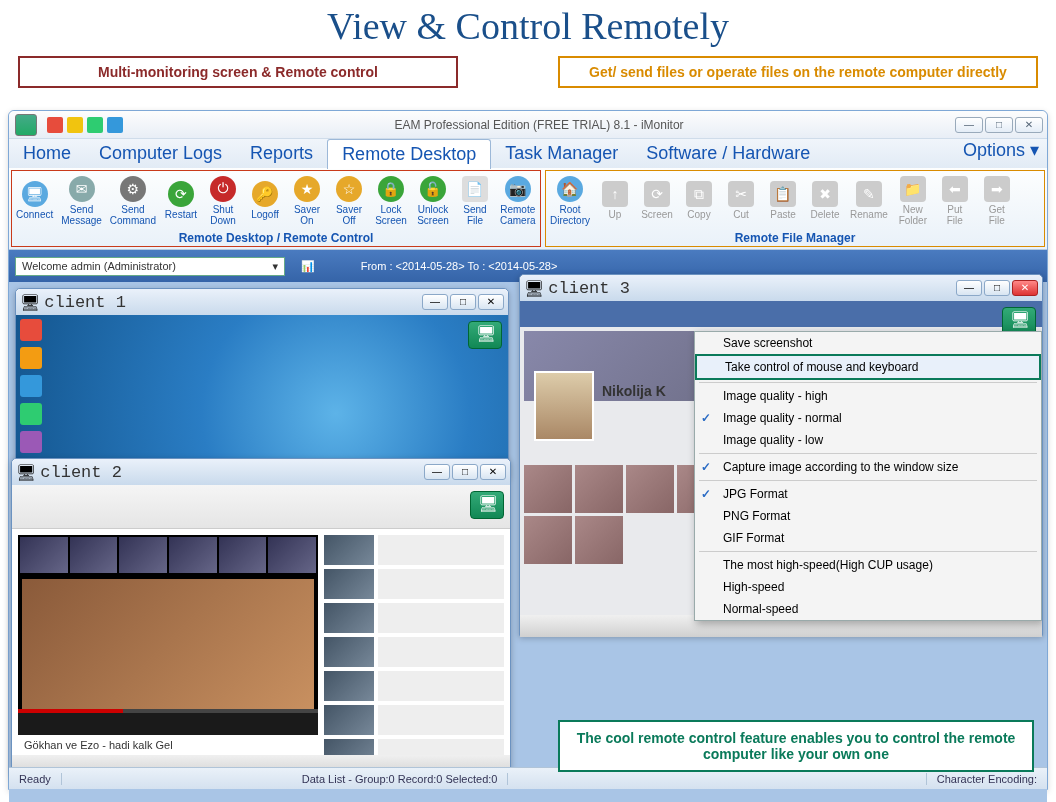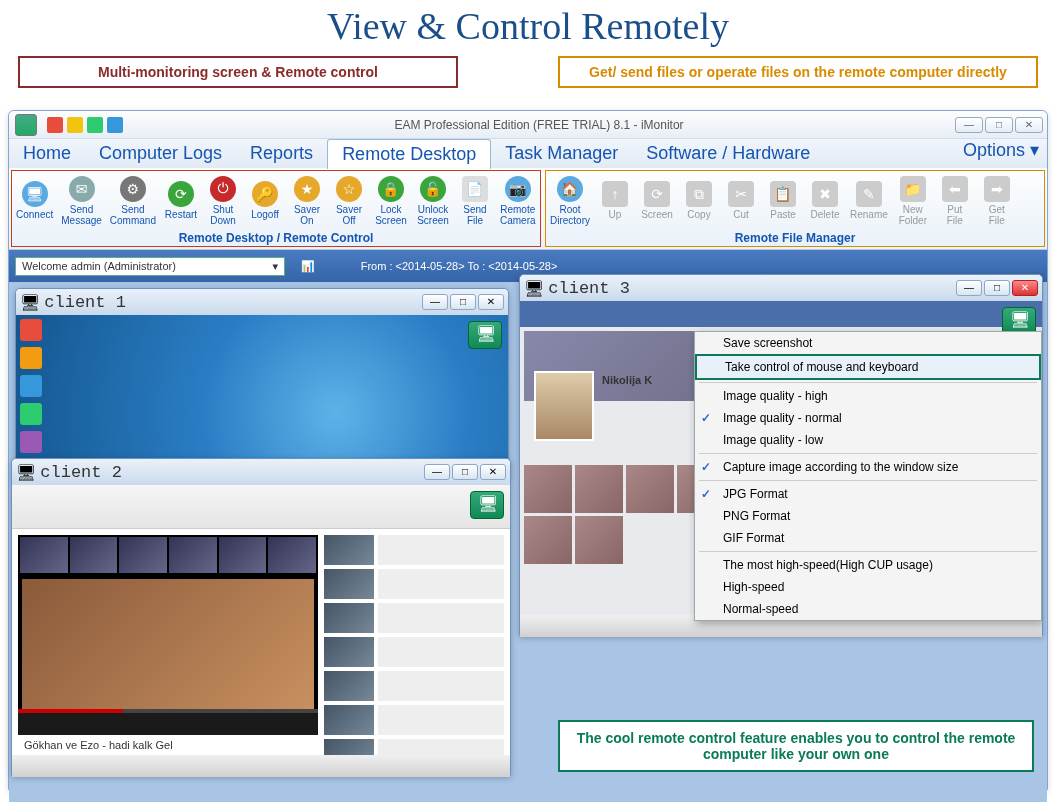--- a/index.html
+++ b/index.html
@@ -346,21 +346,21 @@
           <div class="child-ctrl">—</div>
           <div class="child-ctrl">□</div>
           <div class="child-ctrl close">✕</div>
         </div>
       </div>
       <div class="child-body" style="height:336px">
         <div class="fb-body">
           <div class="fb-hdr"></div>
           <div class="fb-cover"></div>
           <div class="fb-prof"></div>
-          <div style="position:absolute; top:73px; left:82px; font-size:11px; font-weight:bold; color:#333">Nikolija K</div>
+          <div style="position:absolute; top:82px; left:82px; font-size:14px; font-weight:bold; color:#333">Nikolija K</div>
           <div class="fb-grid" id="fb-grid">
               <div class="fb-th"></div>
               <div class="fb-th"></div>
               <div class="fb-th"></div>
               <div class="fb-th"></div>
               <div class="fb-th"></div>
               <div class="fb-th"></div>
               <div class="fb-th"></div>
               <div class="fb-th"></div>
               <div class="fb-th"></div>
@@ -414,15 +414,20 @@
             </div>
             <div class="cm-item">
               <span>Normal-speed</span>
             </div>
           </div>
       </div>
     </div>
 
   </div>
 
+  <div class="statusbar">
+    <div class="sb-seg">Ready</div>
+    <div class="sb-seg" style="margin-left:230px">Data List - Group:0  Record:0  Selected:0</div>
+    <div class="sb-seg right">Character Encoding:</div>
+  </div>
 </div>
 
 <div class="callout" style="top:720px; left:558px; width:476px">The cool remote control feature enables you to control the remote computer like your own one</div>
 
 </body></html>

